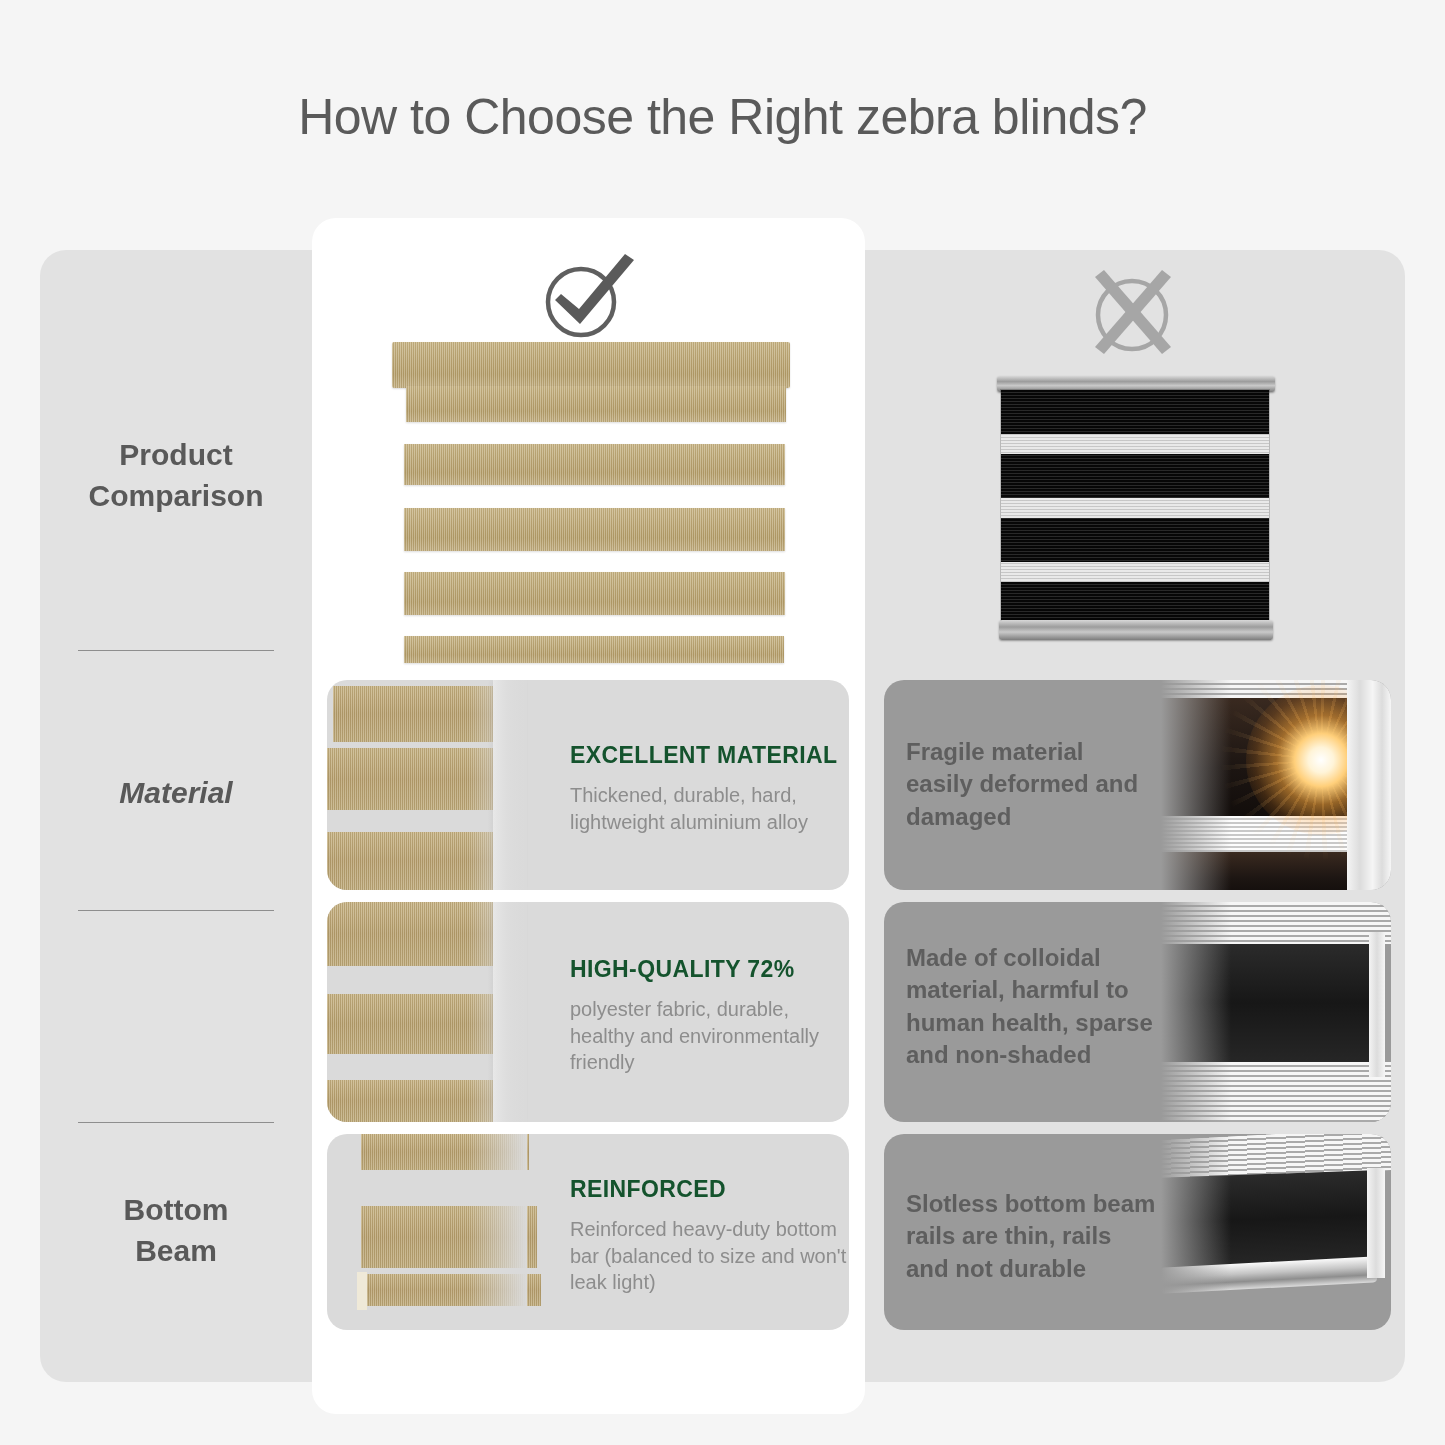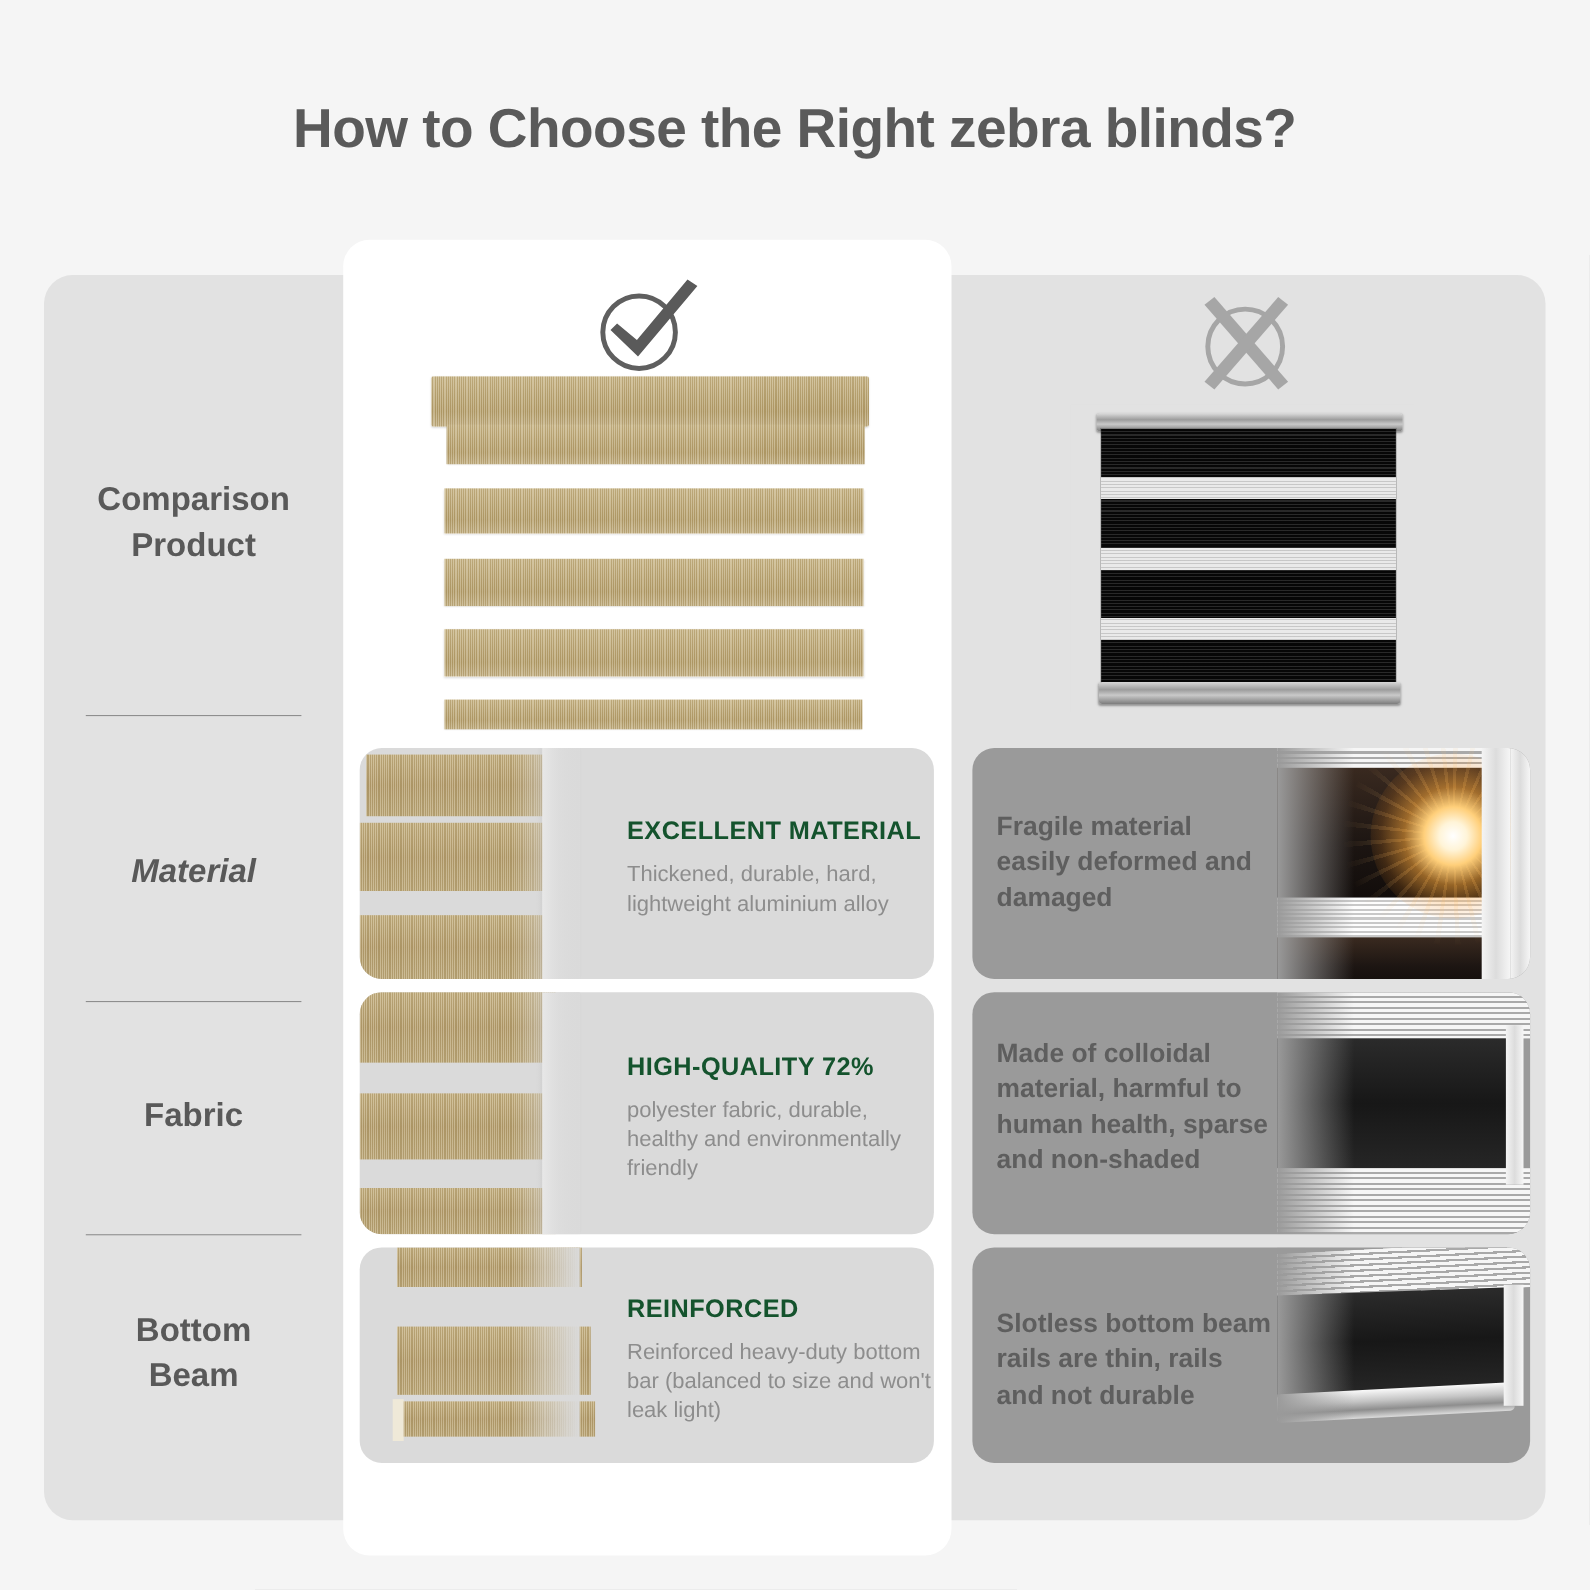--- a/index.html
+++ b/index.html
@@ -8,21 +8,21 @@
     background:#f5f5f5;
     font-family:"Liberation Sans","DejaVu Sans",sans-serif;
     overflow:hidden;
     position:relative;
   }
 
   
   #page-title{
     position:absolute;left:0;top:88px;width:1445px;
     text-align:center;
-    font-size:50px;font-weight:bold;color:#5a5a5a;
+    font-size:50px;font-weight:normal;color:#5a5a5a;
     letter-spacing:-0.5px;
   }
 
   
   #board{
     position:absolute;left:40px;top:250px;
     width:1365px;height:1132px;
     background:#e2e2e2;
     border-radius:26px;
   }
@@ -207,33 +207,30 @@
 </head>
 <body>
 
 <div id="page-title">How to Choose the Right zebra blinds?</div>
 
 <div id="board"></div>
 
 <div id="label-col">
 
   <div class="row-label" style="top:185px;">
+    <div>Product</div>
     <div>Comparison</div>
-    <div>Product</div>
   </div>
   <div class="row-divider" style="top:400px;"></div>
 
   <div class="row-label" style="top:523px;font-style:italic;">
     <div>Material</div>
   </div>
   <div class="row-divider" style="top:660px;"></div>
 
-  <div class="row-label" style="top:745px;">
-    <div>Fabric</div>
-  </div>
   <div class="row-divider" style="top:872px;"></div>
 
   <div class="row-label" style="top:940px;">
     <div>Bottom</div>
     <div>Beam</div>
   </div>
 </div>
 
 <div id="center-card"></div>
 

